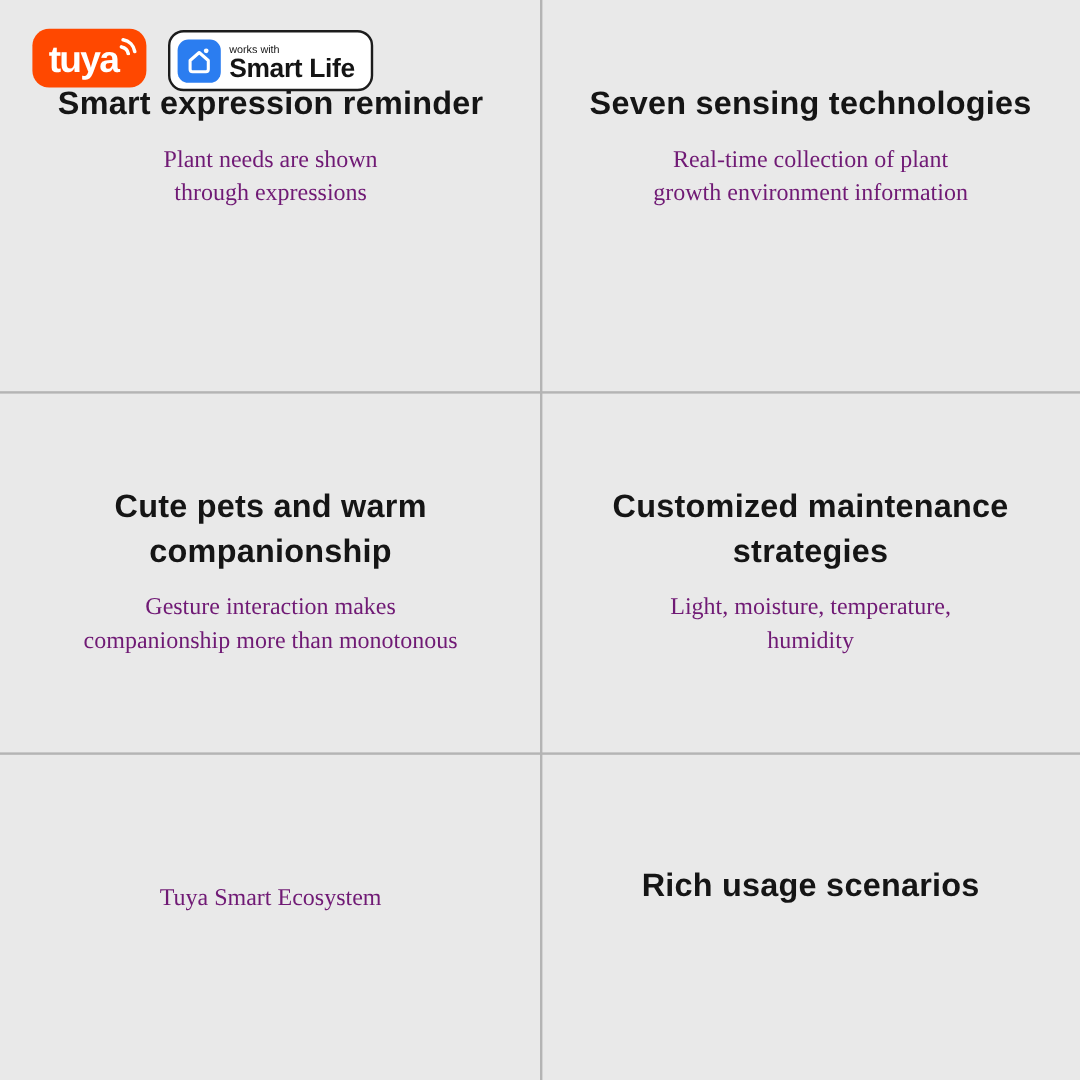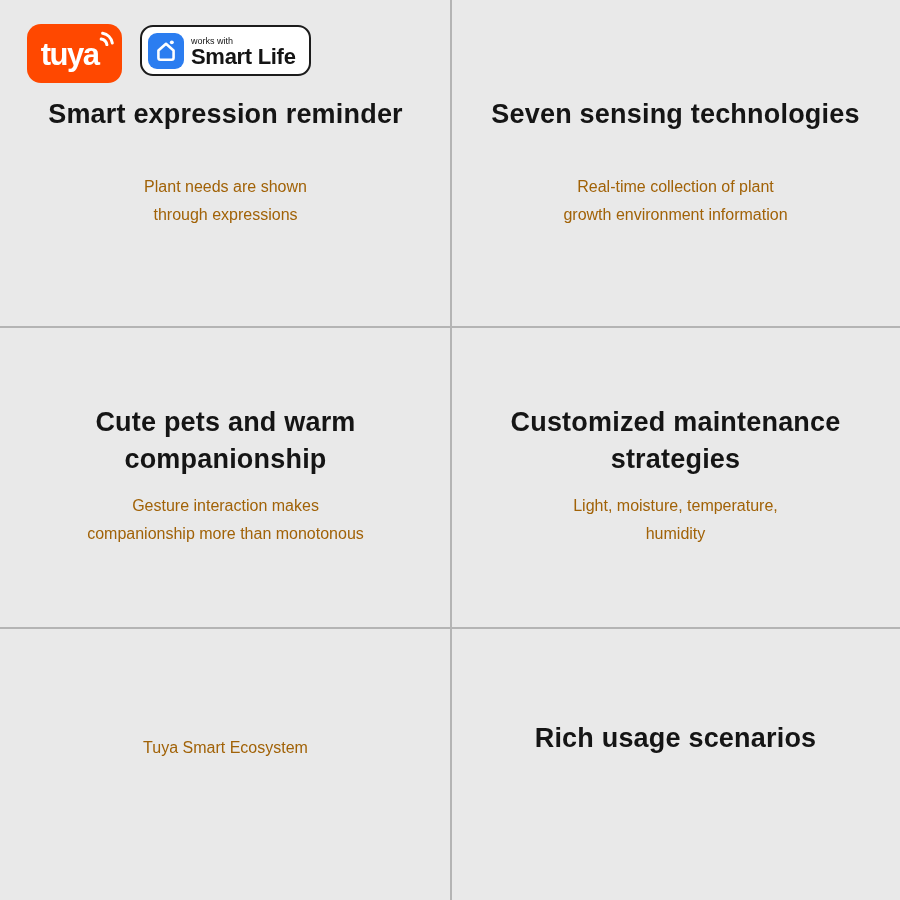--- a/index.html
+++ b/index.html
@@ -22,36 +22,36 @@
   .grid {
     position: absolute; inset: 0;
     display: grid;
     grid-template-columns: 451px 449px;
     grid-template-rows: 327px 301px 272px;
   }
   .cell {
     display: flex; flex-direction: column; align-items: center;
     text-align: center; box-sizing: border-box;
   }
-  .cell.r1 { padding-top: 96px; gap: 26px; }
+  .cell.r1 { padding-top: 68px; }
   .cell.r2 { padding-top: 77px; }
   .cell.r3 { padding-top: 92px; }
   .title {
     font-size: 27px; font-weight: 700; line-height: 37px;
     color: #151515; white-space: pre-line; letter-spacing: 0.2px;
   }
   .subtitle {
-    margin-top: 14px; font-size: 16px; line-height: 28px;
-    color: #a16207; white-space: pre-line;
+    margin-top: 14px; font-size: 20px; line-height: 28px;
+    color: #701a75; white-space: pre-line; font-family: Liberation Serif, serif;
   }
 
   
   .tuya-logo {
     position: absolute; left: 27px; top: 24px;
-    width: 95px; height: 59px;
+    width: 95px; height: 49px;
     background: #ff4800; border-radius: 14px;
     display: flex; align-items: center; justify-content: center;
   }
   .tuya-word {
     color: #ffffff; font-weight: 700; font-size: 31px;
     letter-spacing: -1.5px; transform: translate(-5px, 1px);
   }
   .tuya-arcs { position: absolute; right: 7px; top: 6px; }
 
   

